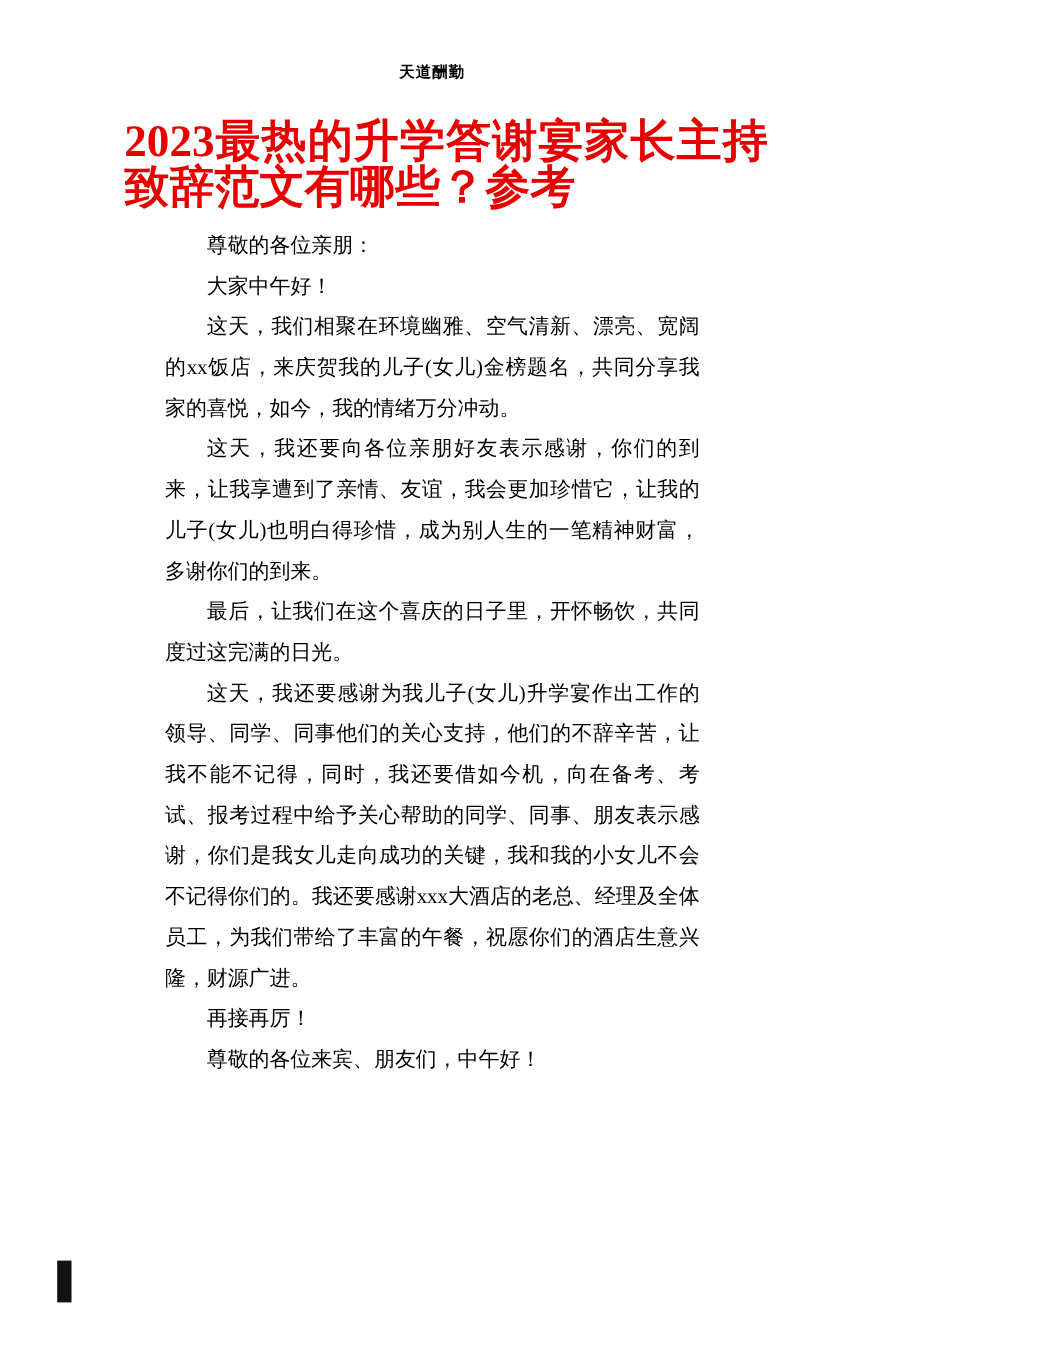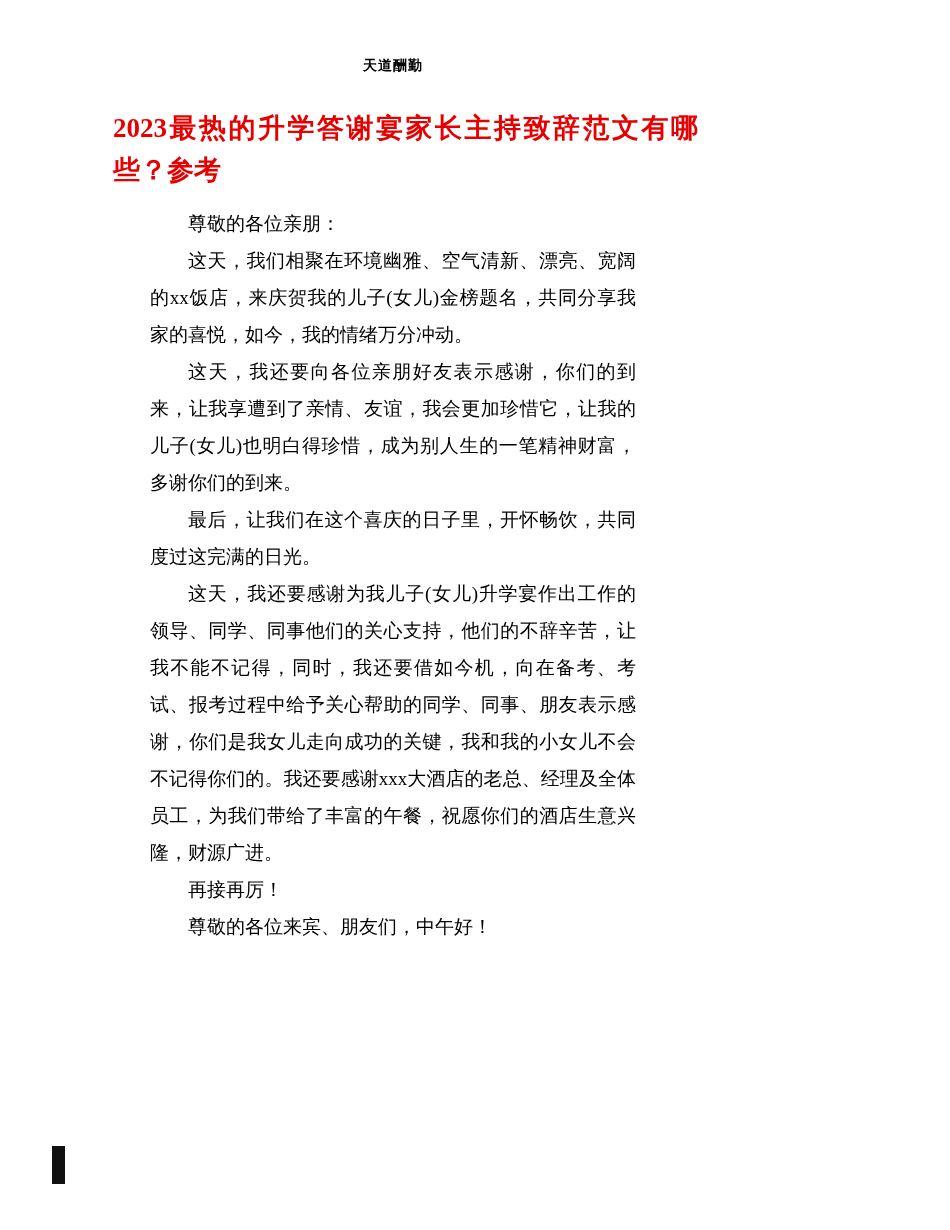--- a/index.html
+++ b/index.html
@@ -24,21 +24,21 @@
   .doc-header {
     padding-top: 57px;
     text-align: center;
     font-size: 14px;
     font-weight: bold;
     letter-spacing: 1px;
     color: #000000;
   }
   .doc-title {
     margin: 32px 88px 14px 113px;
-    font-size: 27px;
+    font-size: 41px;
     line-height: 42px;
     font-weight: bold;
     color: #e60000;
     text-align: justify;
     text-justify: inter-ideograph;
   }
   .doc-body {
     margin: 0 150px;
   }
   .doc-body p {
@@ -63,20 +63,21 @@
 <body>
 
 <div class="doc-page">
 
   <div class="doc-header">天道酬勤</div>
 
   <h1 class="doc-title">2023最热的升学答谢宴家长主持致辞范文有哪些？参考</h1>
 
   <div class="doc-body">
     <p>尊敬的各位亲朋：</p>
+    <p>大家中午好！</p>
     <p>这天，我们相聚在环境幽雅、空气清新、漂亮、宽阔的xx饭店，来庆贺我的儿子(女儿)金榜题名，共同分享我家的喜悦，如今，我的情绪万分冲动。</p>
     <p>这天，我还要向各位亲朋好友表示感谢，你们的到来，让我享遭到了亲情、友谊，我会更加珍惜它，让我的儿子(女儿)也明白得珍惜，成为别人生的一笔精神财富，多谢你们的到来。</p>
     <p>最后，让我们在这个喜庆的日子里，开怀畅饮，共同度过这完满的日光。</p>
     <p>这天，我还要感谢为我儿子(女儿)升学宴作出工作的领导、同学、同事他们的关心支持，他们的不辞辛苦，让我不能不记得，同时，我还要借如今机，向在备考、考试、报考过程中给予关心帮助的同学、同事、朋友表示感谢，你们是我女儿走向成功的关键，我和我的小女儿不会不记得你们的。我还要感谢xxx大酒店的老总、经理及全体员工，为我们带给了丰富的午餐，祝愿你们的酒店生意兴隆，财源广进。</p>
     <p>再接再厉！</p>
     <p>尊敬的各位来宾、朋友们，中午好！</p>
   </div>
 
   <div class="corner-mark"></div>
 

